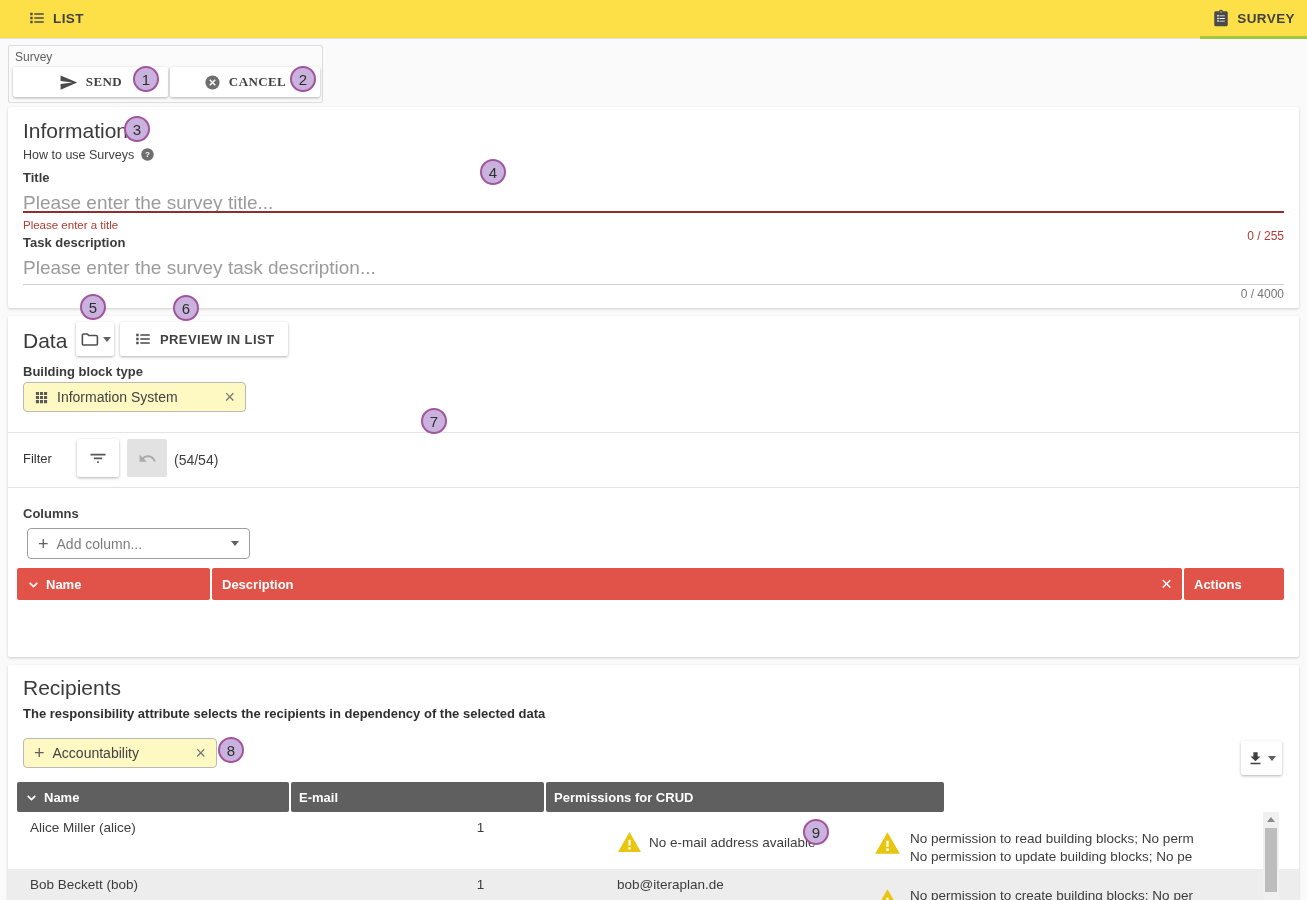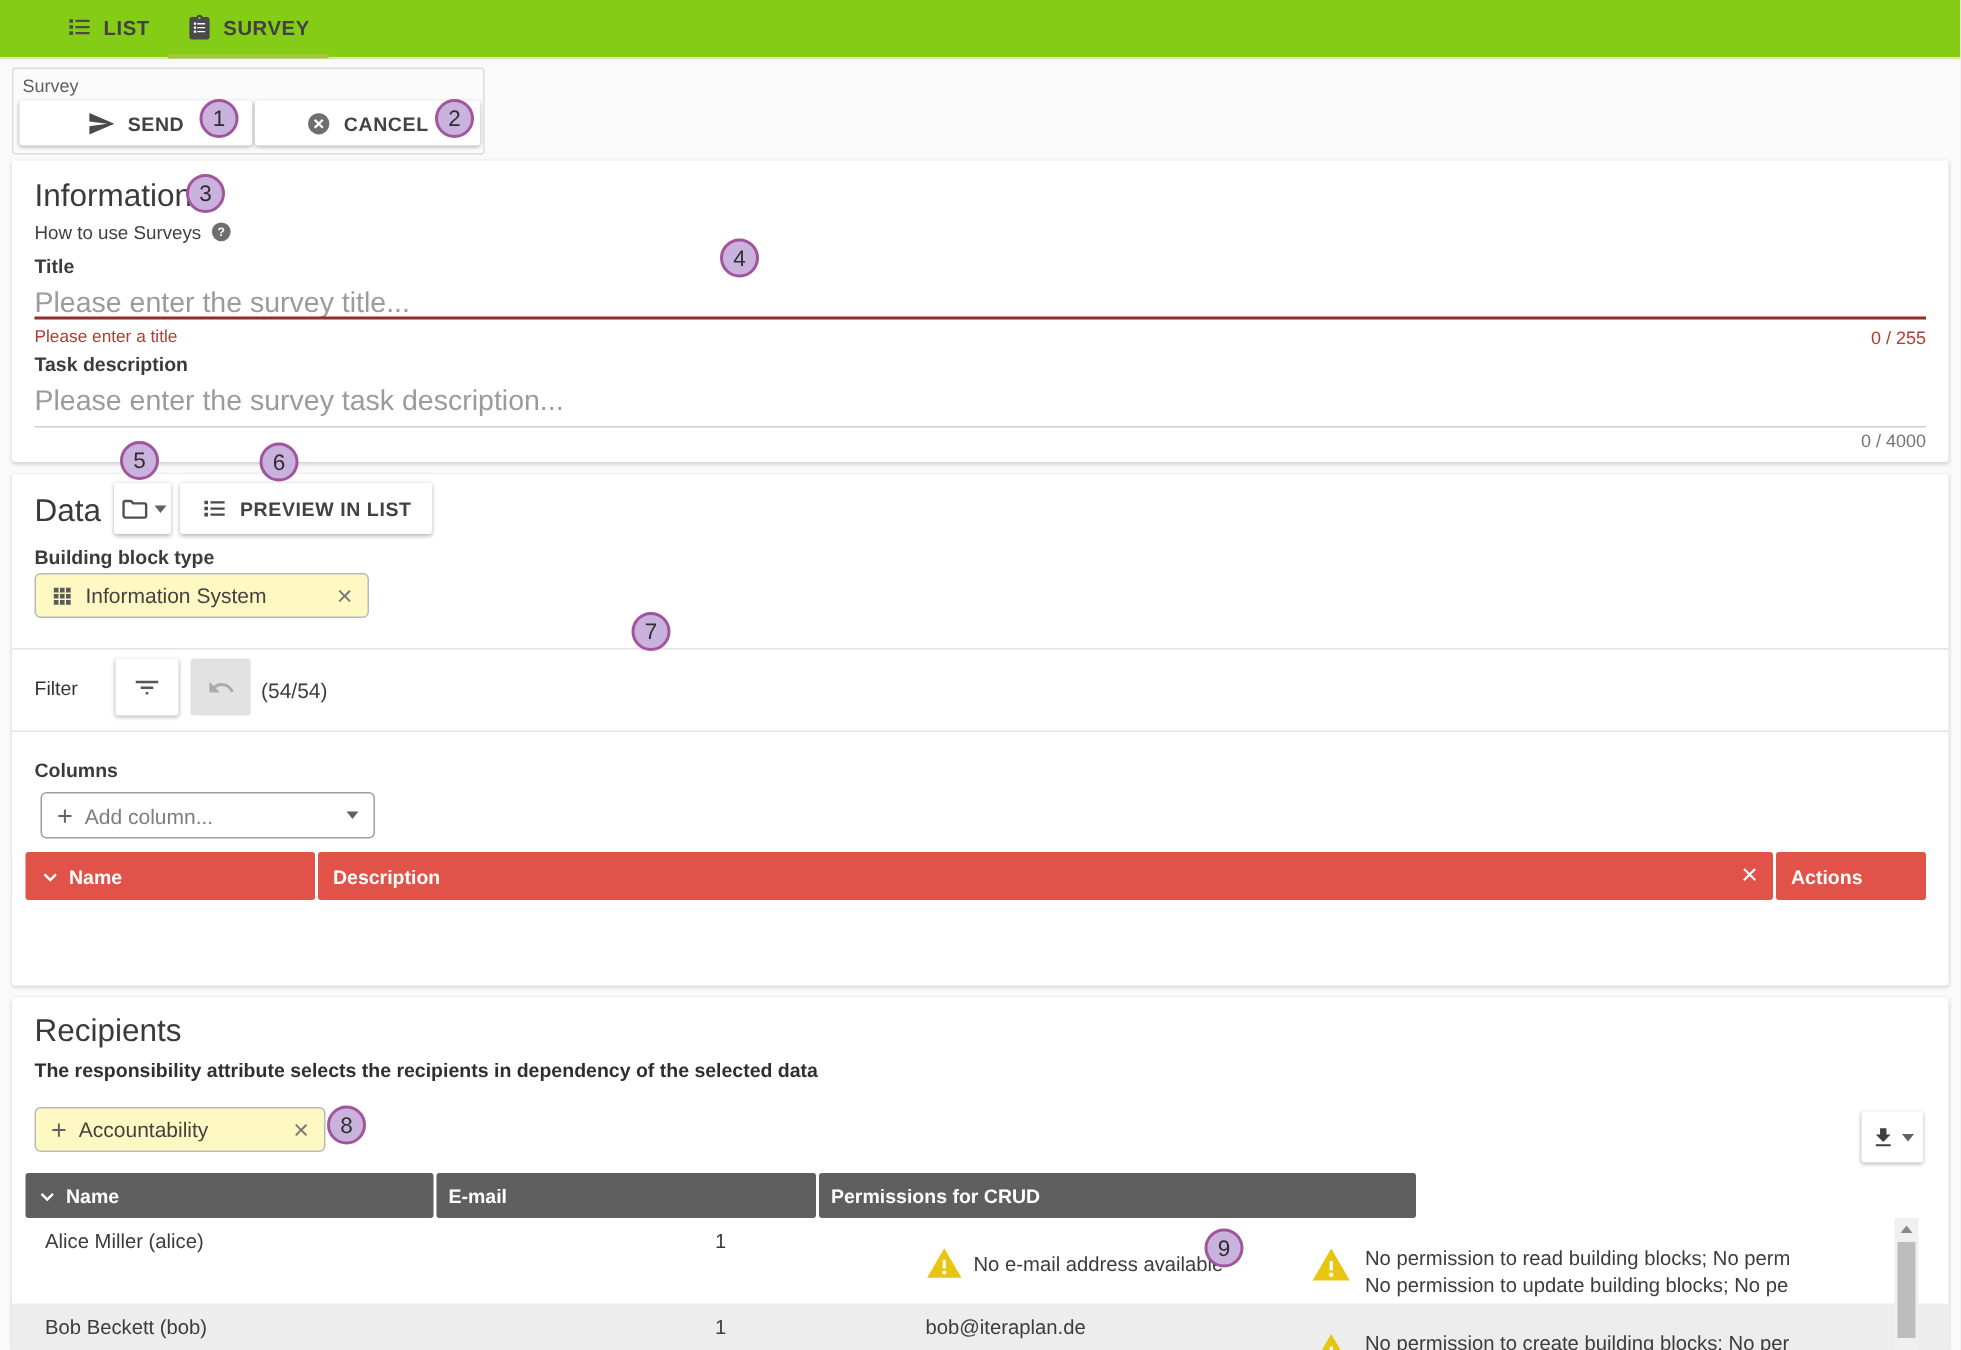--- a/index.html
+++ b/index.html
@@ -2,34 +2,34 @@
 <html><head>
 <meta charset="utf-8">
 <style>
   * { box-sizing: border-box; margin: 0; padding: 0; }
   html,body { background:#e9e9e9; }
   body { font-family: "Liberation Sans", sans-serif; }
   .page { position:relative; width:1307px; height:900px; background:#fafafa; overflow:hidden; }
 
   
   .tabbar { position:absolute; top:0; left:0; width:100%; height:39px;
-            border-bottom:1px solid #e2e2e2; display:flex; padding-left:32px; background:#84cc16; }
+            border-bottom:1px solid #e2e2e2; display:flex; padding-left:16px; background:#fde047;justify-content:space-between; }
   .tab { display:flex; align-items:center; gap:7px; padding:0 12px; height:39px;
          border-bottom:3px solid transparent; cursor:pointer; color:#424242;
          font-size:13.5px; font-weight:700; letter-spacing:.4px; }
   .tab.active { border-bottom-color:#a3c63a; }
   .tab svg { color:#4a4a4a; }
 
   
   .survey-panel { position:absolute; left:8px; top:45px; width:315px; height:58px;
                   background:#fbfbfb; border:1px solid #dcdcdc; border-radius:2px; }
   .survey-panel .panel-label { position:absolute; left:6px; top:4px; font-size:12px; color:#5f5f5f; }
   .btn { display:inline-flex; align-items:center; justify-content:center; gap:8px;
          background:#fff; border:none; border-radius:2px; cursor:pointer;
-         box-shadow:0 1px 3px rgba(0,0,0,.3); font-family:Liberation Sans, sans-serif;
+         box-shadow:0 1px 3px rgba(0,0,0,.3); font-family:Liberation Serif, serif;
          font-size:13px; font-weight:700; letter-spacing:.4px; color:#424242; }
   .send-btn { position:absolute; left:4px; top:21px; width:155px; height:30px; }
   .cancel-btn { position:absolute; left:161px; top:21px; width:150px; height:30px; }
 
   
   .card { position:absolute; left:8px; width:1291px; background:#fff;
           border-radius:2px; box-shadow:0 1px 3px rgba(0,0,0,.18); }
   .info-card { top:107px; height:201px; }
   .data-card { top:316px; height:341px; }
   .recipients-card { top:665px; height:235px; overflow:hidden; }
@@ -146,21 +146,21 @@
       <span>How to use Surveys</span>
       <svg viewBox="0 0 24 24" width="15" height="15">
           <circle cx="12" cy="12" r="10" fill="#6e6e6e"></circle>
           <text x="12" y="16.5" text-anchor="middle" font-size="13" font-weight="bold" fill="#fff" font-family="Liberation Sans, sans-serif">?</text>
         </svg>
     </div>
     <div class="field-label abs" style="left:15px; top:63px;">Title</div>
     <input class="ghost-input" style="top: 85px;" placeholder="Please enter the survey title...">
     <div class="rule red" style="top:104px;"></div>
     <div class="error-text" style="top:112px;">Please enter a title</div>
-    <div class="counter red" style="top:111px;">0 / 255</div>
+    <div class="counter red" style="top:122px;">0 / 255</div>
     <div class="field-label abs" style="left:15px; top:128px;">Task description</div>
     <input class="ghost-input" style="top: 150px;" placeholder="Please enter the survey task description...">
     <div class="rule gray" style="top:177px;"></div>
     <div class="counter gray" style="top:180px;">0 / 4000</div>
   </section>
 
   <section class="card data-card">
     <div class="heading abs" style="left:15px; top:13px;">Data</div>
 
     <button class="sq-btn" style="left:68px; top:6px; width:38px; height:34px;">

